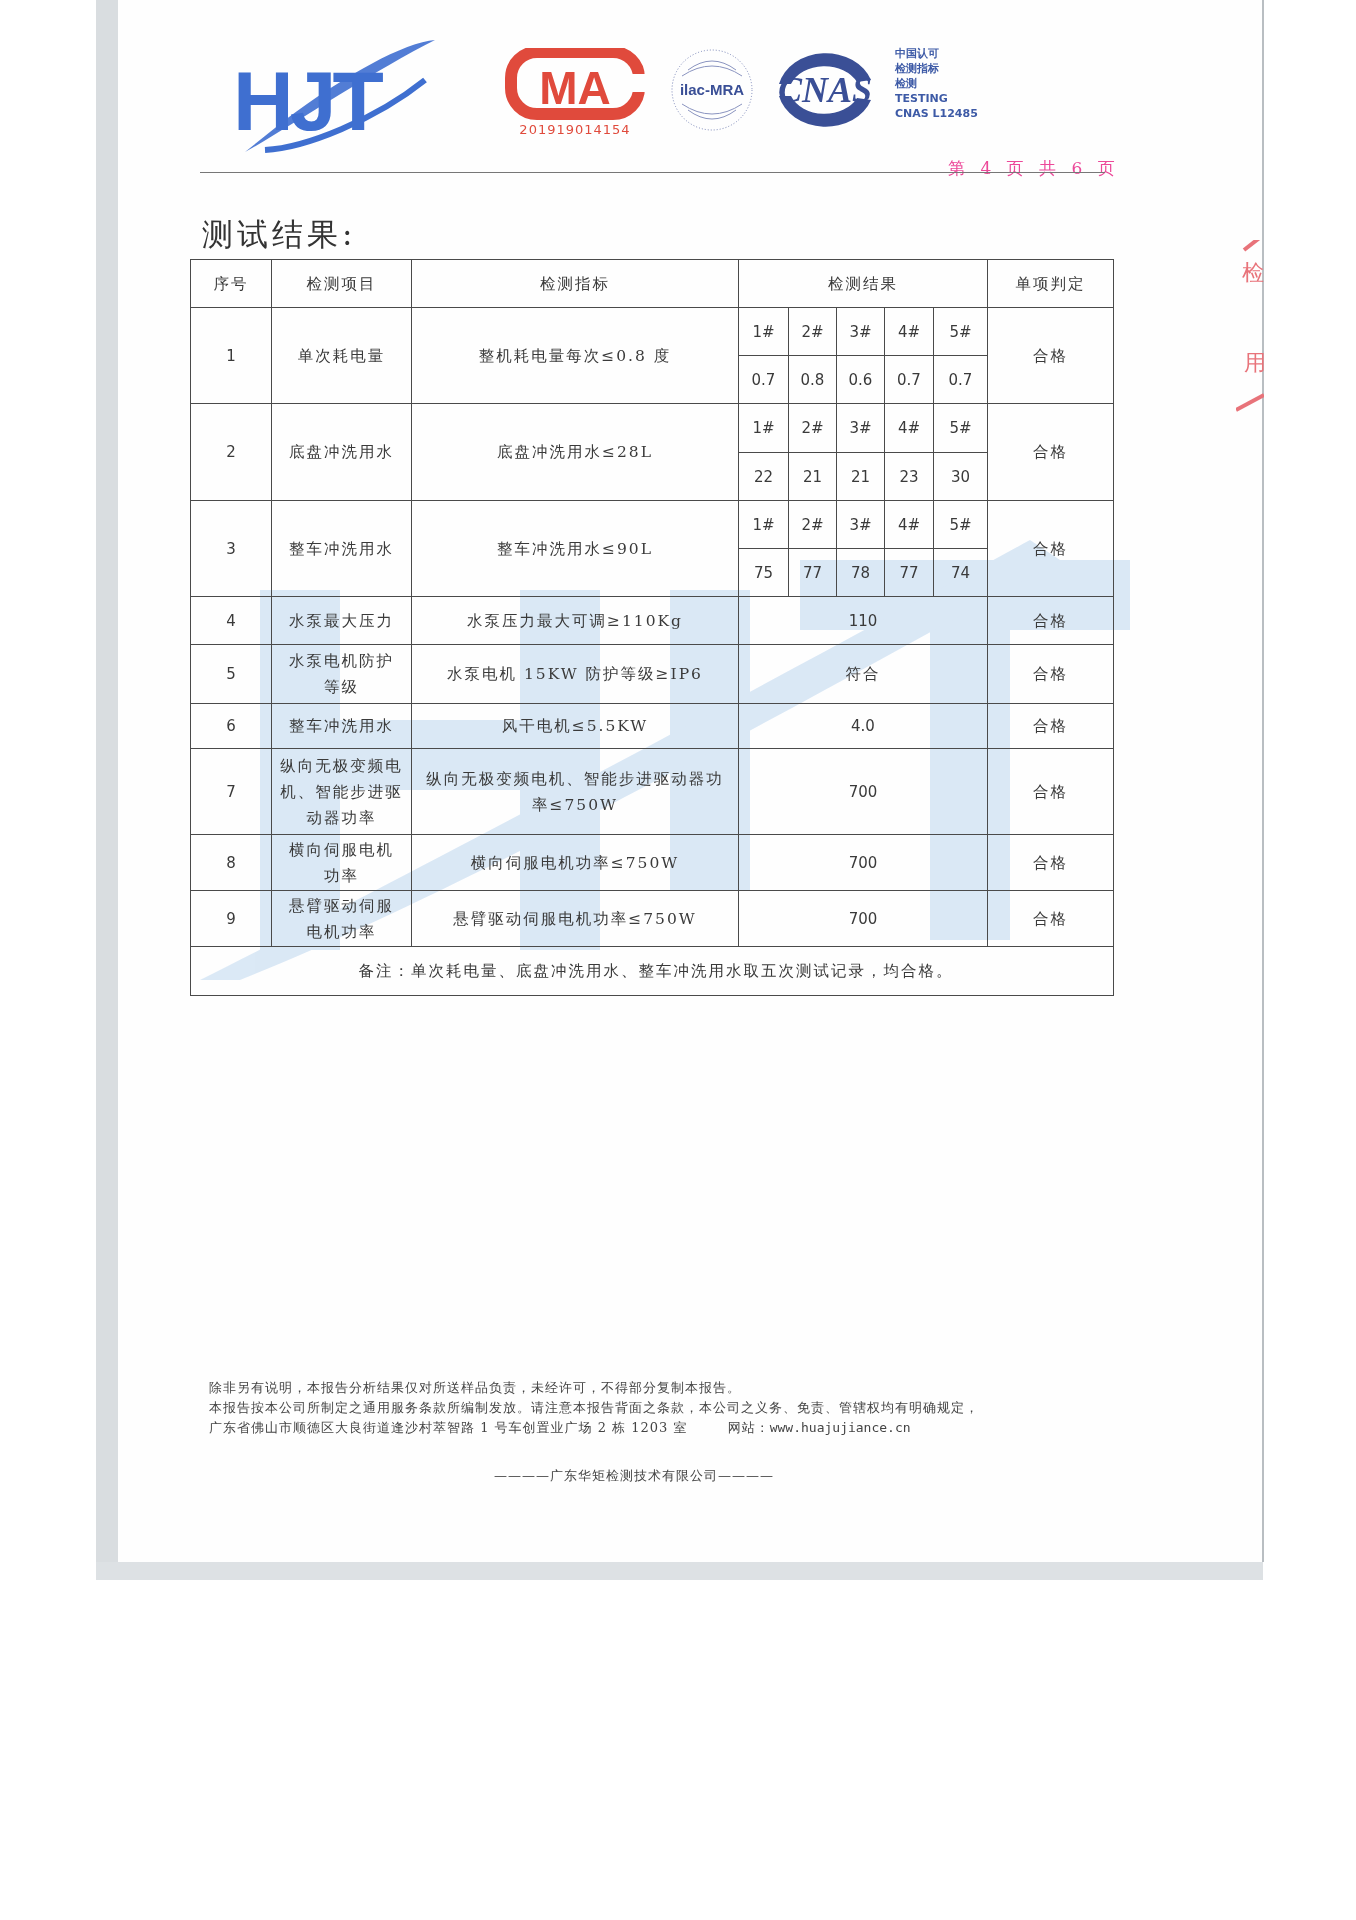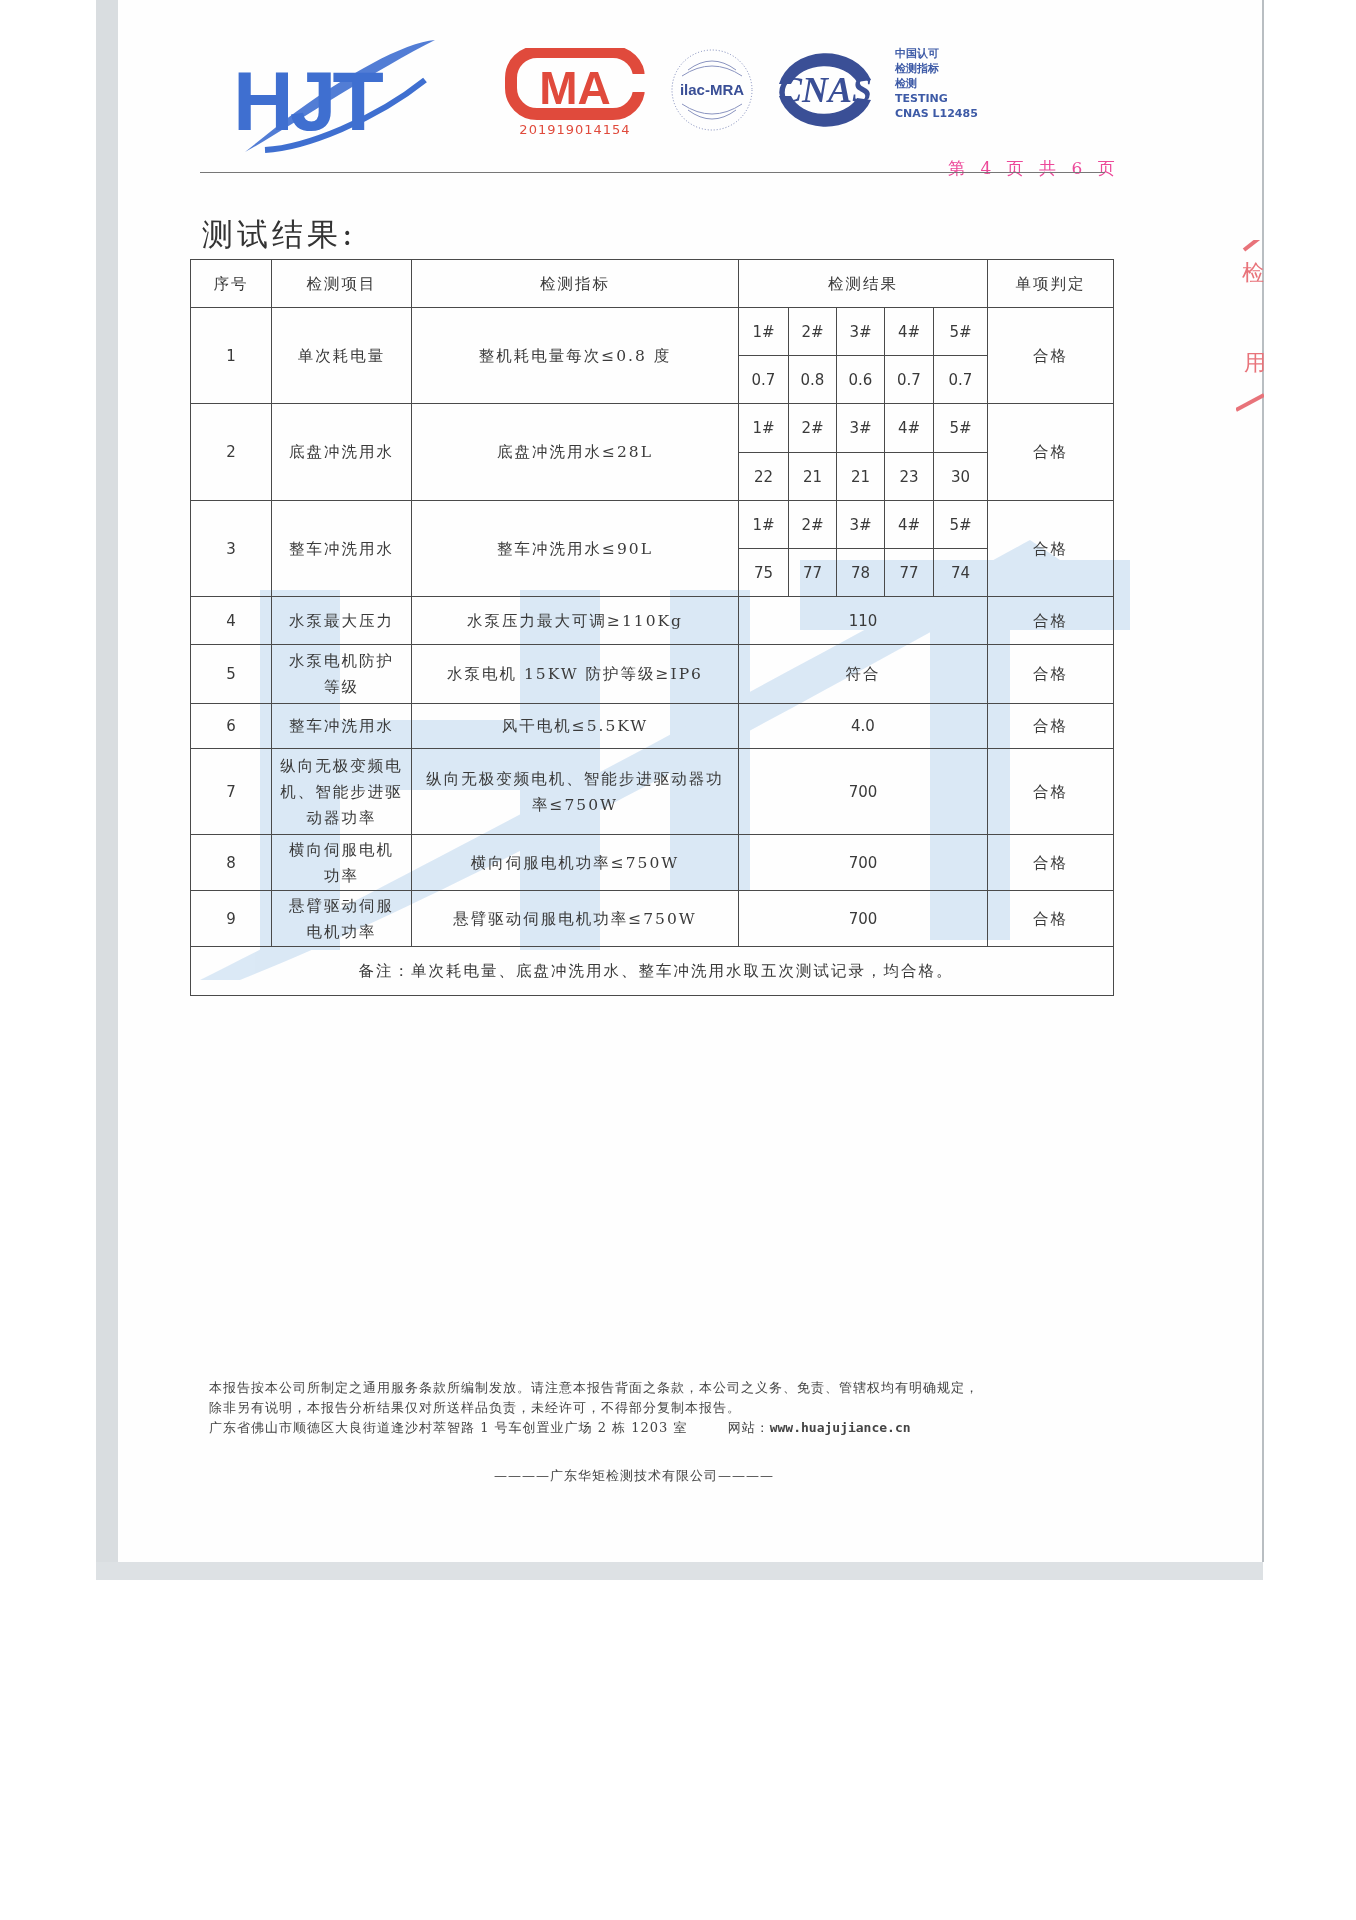--- a/index.html
+++ b/index.html
@@ -36,21 +36,21 @@
   table.results td {
     border: 1.3px solid #4a4a4a; text-align: center; vertical-align: middle;
     padding: 0 2px; line-height: 26px; letter-spacing: 2px;
   }
   .num { font-family: "DejaVu Sans", "Liberation Sans", sans-serif; letter-spacing: 0 !important; font-size: 15px; }
   td.remark { text-align: center; padding-left: 10px !important; letter-spacing: 2px; }
 
   .footer { position: absolute; left: 209px; top: 1378px; font-size: 13px; line-height: 20px; color: #444; letter-spacing: 1px; }
   .footer .line { white-space: nowrap; }
   .footer .company { padding-left: 285px; margin-top: 28px; }
-  .footer .site { font-family: "DejaVu Sans Mono", monospace; letter-spacing: 0; font-weight: bold; }
+  .footer .site { font-family: "DejaVu Sans Mono", monospace; letter-spacing: 0; }
 
   .stamp { position: absolute; left: 1236px; top: 240px; width: 28px; height: 240px; }
 </style>
 </head>
 <body>
 
 <div class="scan-left"></div>
 <div class="page"></div>
 <div class="scan-bottom"></div>
 
@@ -241,21 +241,21 @@
   </table>
 
 <svg class="stamp" viewBox="0 0 28 240">
   <path d="M8 10 L26 -4" stroke="#e8737a" stroke-width="4"></path>
   <text x="6" y="40" font-family="DejaVu Serif, serif" font-size="22" fill="#e8737a">检</text>
   <text x="8" y="130" font-family="DejaVu Serif, serif" font-size="22" fill="#e8737a">用</text>
   <path d="M0 170 L28 155" stroke="#e8737a" stroke-width="4"></path>
 </svg>
 
 <div class="footer">
+  <div class="line">除非另有说明，本报告分析结果仅对所送样品负责，未经许可，不得部分复制本报告。</div>
   <div class="line">本报告按本公司所制定之通用服务条款所编制发放。请注意本报告背面之条款，本公司之义务、免责、管辖权均有明确规定，</div>
-  <div class="line">除非另有说明，本报告分析结果仅对所送样品负责，未经许可，不得部分复制本报告。</div>
   <div class="line">
     <span>广东省佛山市顺德区大良街道逢沙村萃智路 1 号车创置业广场 2 栋 1203 室</span>
     <span style="display:inline-block;width:30px"></span>
     <span>网站：</span><span class="site">www.huajujiance.cn</span>
   </div>
   <div class="line company">————广东华矩检测技术有限公司————</div>
 </div>
 
 </body></html>

